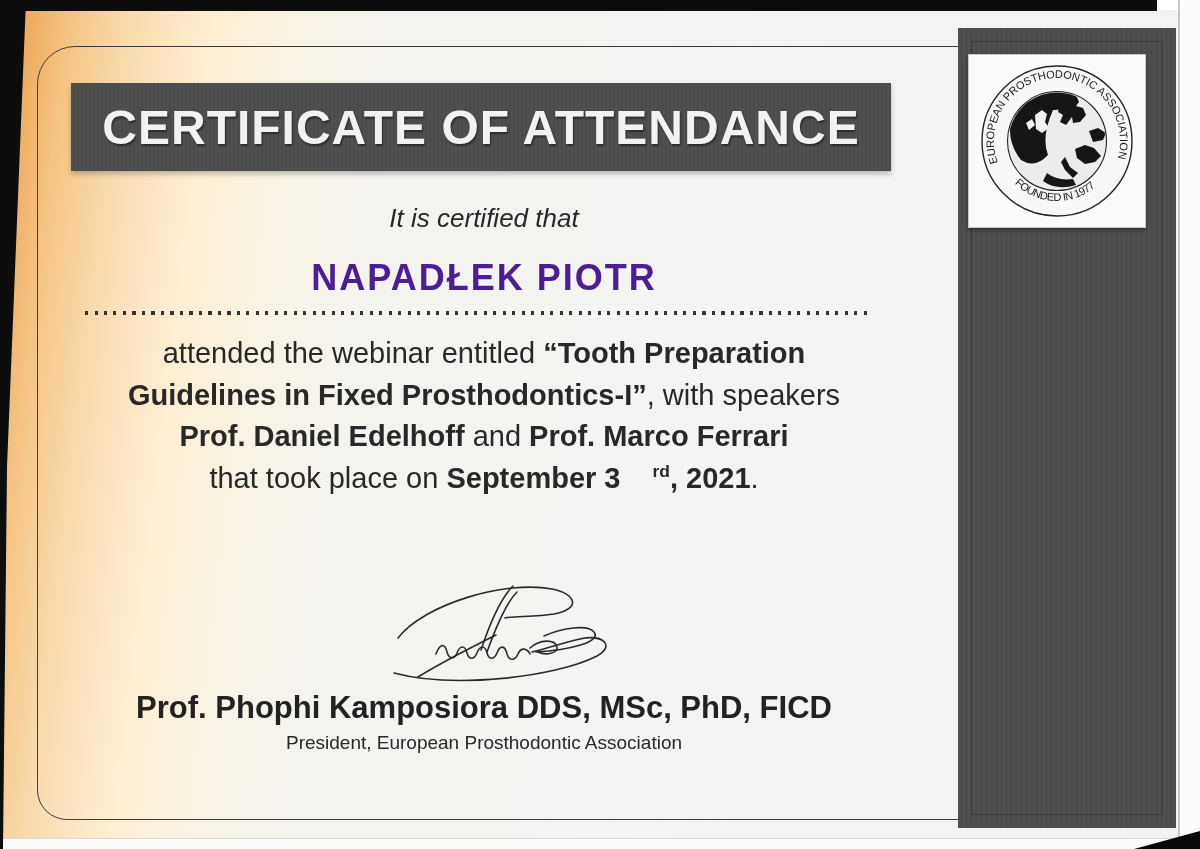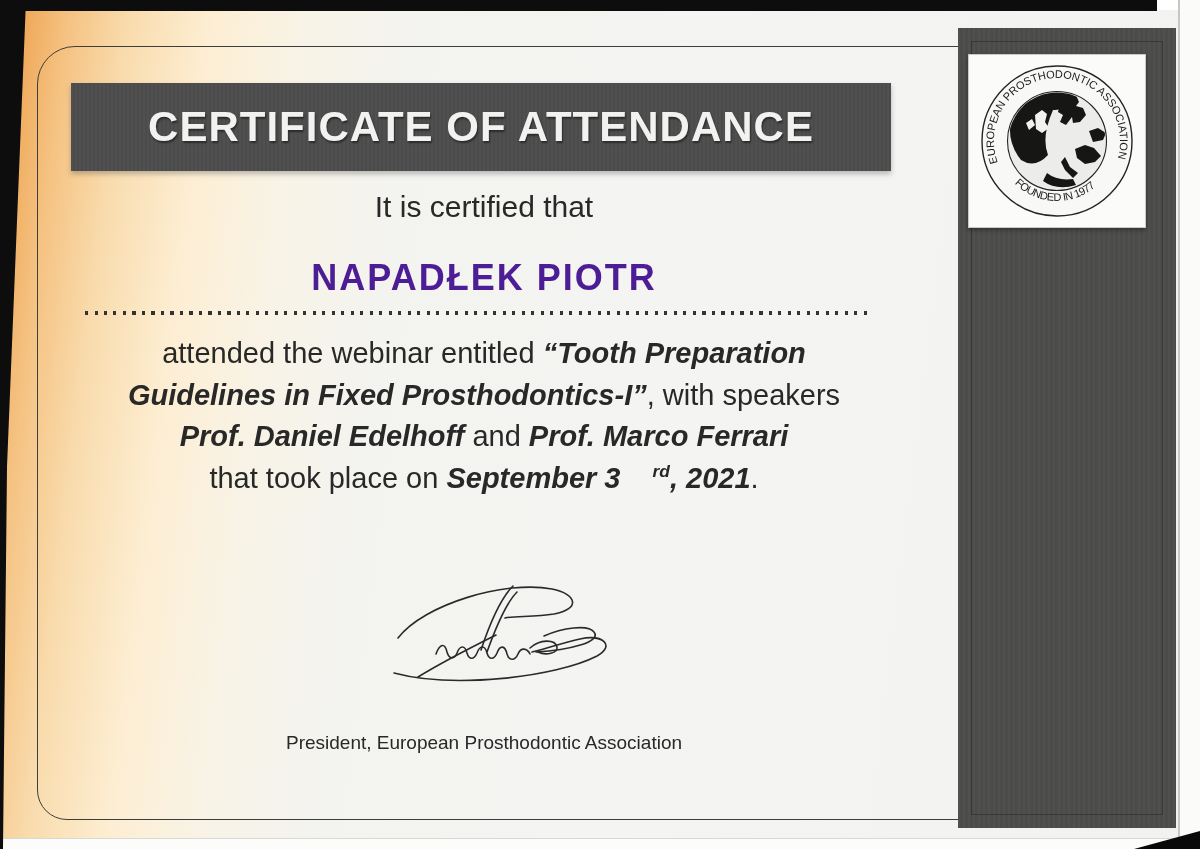--- a/index.html
+++ b/index.html
@@ -26,37 +26,37 @@
   
   .banner {
     position:absolute; left:71px; top:83px; width:820px; height:88px;
     background:#4c4c4c;
     background-image:repeating-linear-gradient(90deg, rgba(255,255,255,0.025) 0 2px, rgba(0,0,0,0.02) 2px 4px);
     box-shadow:0 3px 5px rgba(70,70,70,0.35);
     display:flex; align-items:center; justify-content:center;
     z-index:2;
   }
   .banner-text {
-    font-size:42px; font-weight:bold; letter-spacing:1px; color:#f2f2f0;
+    font-size:48px; font-weight:bold; letter-spacing:1px; color:#f2f2f0;
     text-shadow:1px 2px 2px rgba(0,0,0,0.45);
     white-space:nowrap;
   }
   
   .txt {
     position:absolute; left:40px; width:888px; margin:0; text-align:center;
     color:#282828; z-index:2;
   }
-  .intro       { top:190px; font-size:30px; }
+  .intro       { top:203px; font-size:26px;font-style:italic; }
   .recipient   { top:257px; font-size:36px; font-weight:bold; letter-spacing:2px; color:#4c1d95; }
   .dotline {
     position:absolute; left:85px; top:311px; width:786px; height:4px; z-index:2;
     background:repeating-linear-gradient(to right, #333331 0 3px, transparent 3px 9.5px);
   }
   .bodytext    { top:333px; font-size:29px; line-height:41.5px; }
-  .bodytext .b { font-weight:bold;font-style:italic; }
+  .bodytext .b { font-weight:bold; }
   .bodytext sup{ font-size:60%; line-height:0;margin-left:32px; }
   .closing     { top:544px; font-size:29px; }
   .signature   { position:absolute; left:378px; top:576px; width:262px; height:110px; z-index:2; }
   .signer-name { top:690px; font-size:31px; font-weight:bold; color:#222; }
   .signer-title{ top:732px; font-size:19px; }
   
   .side-band {
     position:absolute; left:958px; top:28px; width:218px; height:800px;
     background:#4d4d4c;
     background-image:repeating-linear-gradient(90deg, rgba(255,255,255,0.02) 0 2px, rgba(0,0,0,0.03) 2px 5px);
@@ -104,20 +104,21 @@
     <path d="M 14,62 C 40,28 122,4 168,13 C 193,18 197,33 170,38 C 150,41 130,40 121,42"></path>
     <path d="M 97,74 C 107,44 119,20 129,10"></path>
     <path d="M 103,76 C 113,48 123,26 133,16"></path>
     <path d="M 52,78 c 4,-11 9,-11 11,-2 c 2,7 7,8 10,1 c 3,-8 8,-8 10,0 c 2,7 7,7 10,0 c 3,-8 8,-8 10,0 c 2,7 7,7 10,0 c 3,-8 8,-8 10,1 c 2,7 8,7 11,0 c 3,-7 9,-6 12,0"></path>
     <path d="M 146,72 c 10,-9 25,-9 27,-1 c 1,6 -11,9 -19,5"></path>
     <path d="M 152,76 C 185,74 218,66 210,56 C 204,48 178,52 160,60"></path>
     <path d="M 10,97 C 70,113 172,101 213,80 C 231,70 220,58 196,63 C 178,67 158,74 148,76"></path>
     <path d="M 34,101 C 60,85 90,70 112,59"></path>
   </svg>
 
+  <p class="txt signer-name">Prof. Phophi Kamposiora DDS, MSc, PhD, FICD</p>
   <p class="txt signer-title">President, European Prosthodontic Association</p>
 
   <div class="side-band">
     <div class="band-inner"></div>
     <div class="logo-card">
       <svg width="160" height="160" viewBox="0 0 160 160">
         <circle cx="80" cy="80" r="75" fill="#f8f8f6" stroke="#242422" stroke-width="1.4"></circle>
         <circle cx="80" cy="80" r="49.5" fill="#ececea" stroke="#242422" stroke-width="1.1"></circle>
         <defs>
           <path id="sealTop" d="M 20.8,101.5 A 63,63 0 1 1 139.2,101.5"></path>

